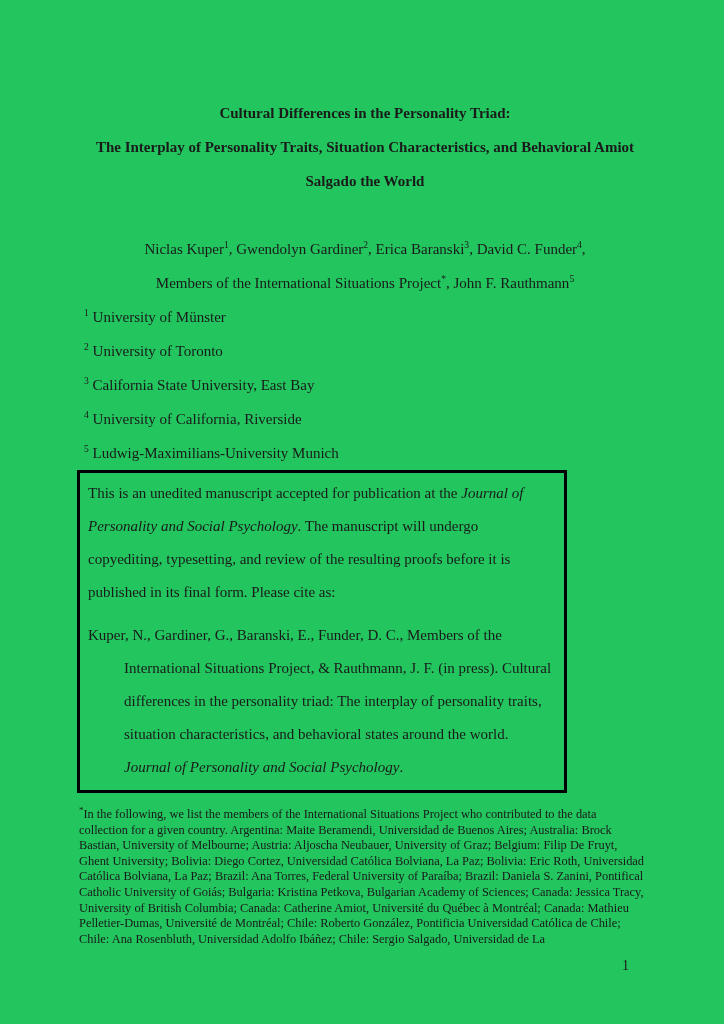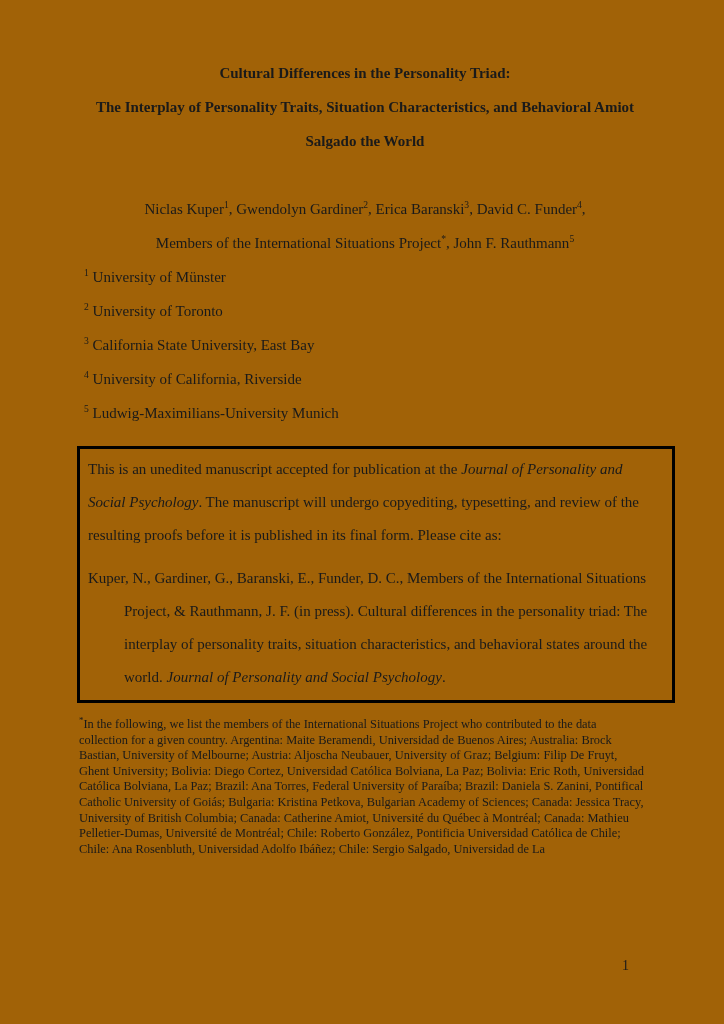--- a/index.html
+++ b/index.html
@@ -5,22 +5,22 @@
   html, body {
     margin: 0;
     padding: 0;
     background: #ffffff;
   }
   .page {
     position: relative;
     width: 724px;
     height: 1024px;
     box-sizing: border-box;
-    padding: 56px 78px 0 84px;
-    background: #a16207;
+    padding: 96px 78px 0 84px;
+    background: #22c55e;
     color: #1a1a1a;
     font-family: "Liberation Serif", "DejaVu Serif", serif;
     font-size: 15px;
     line-height: 34px;
     overflow: hidden;
   }
   .title-block .title-line {
     text-align: center;
     font-weight: bold;
     white-space: nowrap;
@@ -35,25 +35,24 @@
   .affiliation-block {
   }
   sup {
     font-size: 0.64em;
     line-height: 0;
     vertical-align: super;
   }
   .notice-box {
     box-sizing: border-box;
     margin-left: -7px;
-    width: 598px;
+    width: 490px;
     border: 3px solid #000000;
     padding: 4px 12px 6px 8px;
     line-height: 33px;
-    margin-top: 16px;
   }
   .citation-para {
     margin-top: 10px;
     padding-left: 36px;
     text-indent: -36px;
     font-family: Liberation Serif, serif;
   }
   .footnote {
     margin-top: 14px;
     margin-left: -5px;

